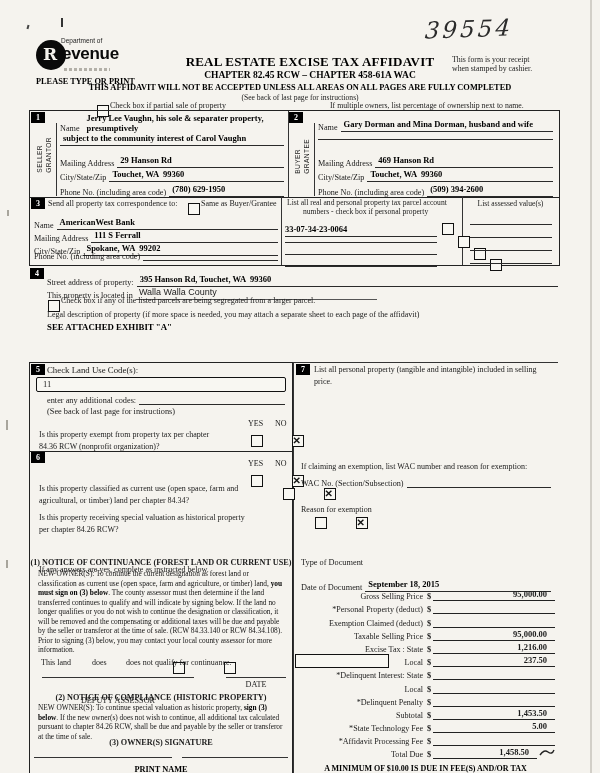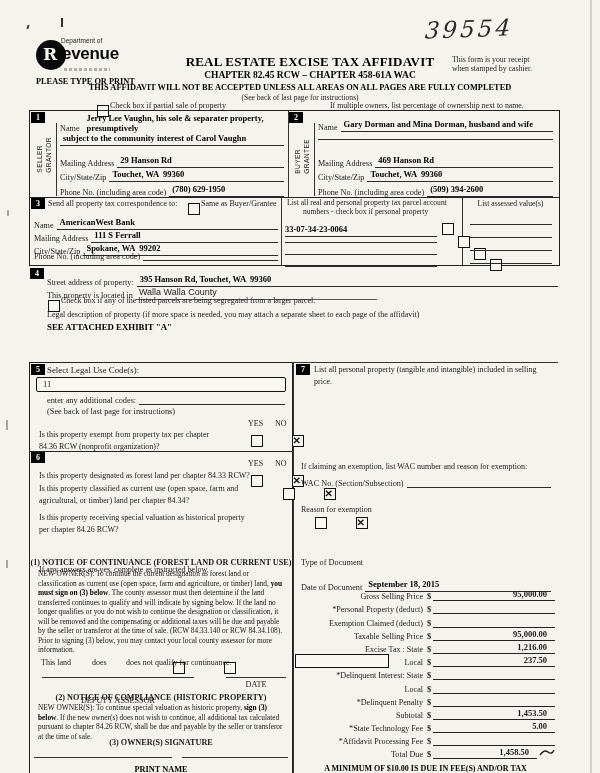--- a/index.html
+++ b/index.html
@@ -226,21 +226,21 @@
   </div>
 
   
   <div class="hline" style="left:29px;top:362px;width:529px;"></div>
   
   <div class="vline" style="left:293px;top:362px;height:411px;"></div>
 
   
   <div class="abs" style="left:29px;top:362px;width:262px;height:88px;border:1px solid #222;">
     <div class="badge" style="left:1px;top:1px;">5</div>
-    <span class="abs" style="left:17px;top:2px;font-size:8.8px;">Select Legal Use Code(s):</span>
+    <span class="abs" style="left:17px;top:2px;font-size:8.8px;">Check Land Use Code(s):</span>
     <div class="abs" style="left:6px;top:14px;width:248px;height:13px;border:1.3px solid #111;border-radius:2px;background:#f8f7f2;">
       <span class="abs" style="left:6px;top:1px;font-size:8.5px;">11</span>
     </div>
     <div class="row" style="left:17px;top:31px;width:238px;">
       <span class="lbl" style="font-size:8.3px;">enter any additional codes:</span>
       <span class="fl"></span>
     </div>
     <span class="abs" style="left:17px;top:44px;font-size:8.3px;">(See back of last page for instructions)</span>
     <span class="abs yn" style="left:218px;top:56px;">YES</span>
     <span class="abs yn" style="left:245px;top:56px;">NO</span>
@@ -249,21 +249,20 @@
     <span class="cb abs" style="left:221px;top:68px;"></span>
     <span class="cb x abs" style="left:246px;top:68px;"></span>
   </div>
 
   
   <div class="abs" style="left:29px;top:450px;width:262px;height:323px;border-left:1px solid #222;border-right:1px solid #222;">
     <div class="badge" style="left:1px;top:2px;">6</div>
     <span class="abs yn" style="left:218px;top:9px;">YES</span>
     <span class="abs yn" style="left:245px;top:9px;">NO</span>
 
-    <div class="abs q" style="left:9px;top:21px;">Is this property designated as forest land per chapter 84.33 RCW?</div>
     <span class="cb abs" style="left:221px;top:21px;"></span>
     <span class="cb x abs" style="left:246px;top:21px;"></span>
 
     <div class="abs q" style="left:9px;top:34px;">Is this property classified as current use (open space, farm and</div>
     <div class="abs q" style="left:9px;top:46px;">agricultural, or timber) land per chapter 84.34?</div>
     <span class="cb abs" style="left:221px;top:34px;"></span>
     <span class="cb x abs" style="left:246px;top:34px;"></span>
 
     <div class="abs q" style="left:9px;top:63px;">Is this property receiving special valuation as historical property</div>
     <div class="abs q" style="left:9px;top:75px;">per chapter 84.26 RCW?</div>

